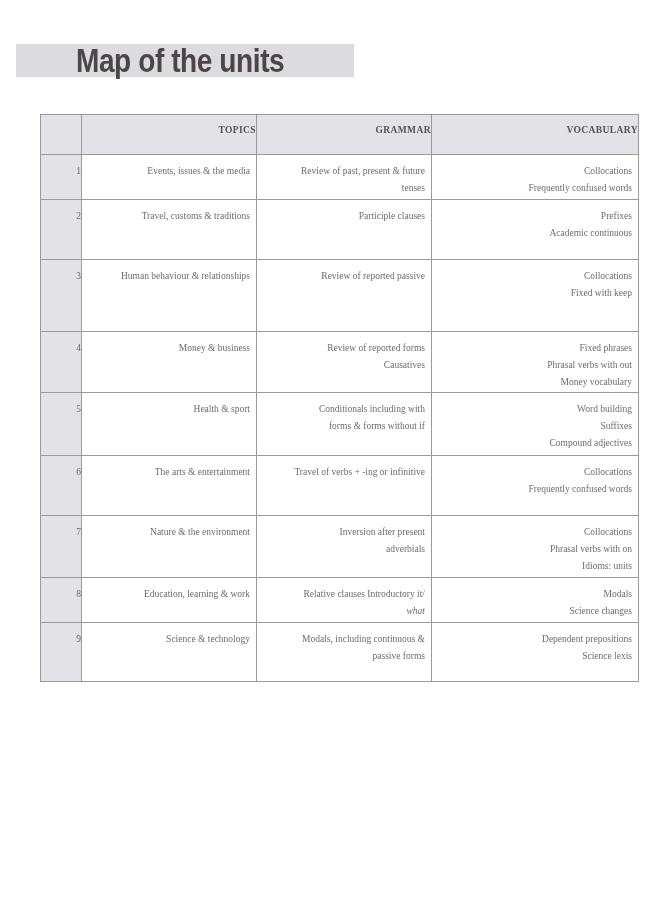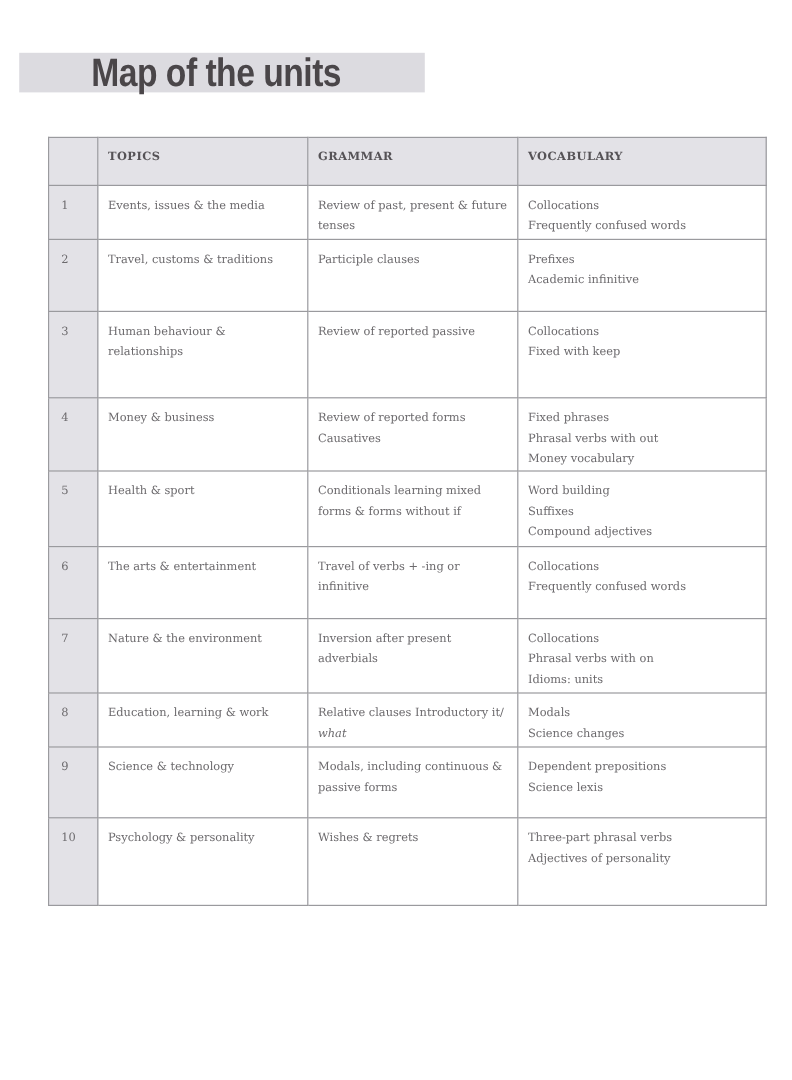--- a/index.html
+++ b/index.html
@@ -13,21 +13,21 @@
     font-family: "Liberation Sans", sans-serif; font-weight: bold; font-size: 33px;
     color: #4a4649; letter-spacing: -0.5px; transform: scaleX(0.85); transform-origin: left center;
     white-space: nowrap;
   }
   table.map {
     position: absolute; left: 40px; top: 114px; width: 598px;
     border-collapse: collapse; table-layout: fixed;
   }
   table.map td, table.map th {
     border: 1px solid #9a9a9e; vertical-align: top; padding: 0;
-    font-size: 9.5px; color: #6c6a6d; line-height: 17px; font-weight: normal; text-align: left;
+    font-size: 9.5px; color: #6c6a6d; line-height: 17px; font-weight: normal; text-align: right; font-family: Liberation Serif, serif;
   }
   table.map thead th {
     background: #e3e2e7; height: 40px; padding: 7px 0 0 8px; box-sizing: border-box;
     font-weight: bold; font-size: 9.5px; color: #555256; letter-spacing: 0.4px;
   }
   table.map thead th.num-col { background: #e3e2e7; }
   td.num {
     background: #e3e2e7; font-weight: bold; color: #555256; padding: 8px 0 0 10px !important;
     font-size: 9.5px;
   }
@@ -76,21 +76,21 @@
     </tr>
 
     <tr style="height:60px">
       <td class="num">2</td>
       <td class="cell">Travel, customs &amp; traditions</td>
       <td class="cell">
         <span class="line">Participle clauses</span>
       </td>
       <td class="cell">
         <span class="line">Prefixes</span>
-        <span class="line">Academic infinitive</span>
+        <span class="line">Academic continuous</span>
       </td>
     </tr>
 
     <tr style="height:72px">
       <td class="num">3</td>
       <td class="cell">Human behaviour &amp; relationships</td>
       <td class="cell">
         <span class="line">Review of reported passive</span>
       </td>
       <td class="cell">
@@ -110,21 +110,21 @@
         <span class="line">Fixed phrases</span>
         <span class="line">Phrasal verbs with out</span>
         <span class="line">Money vocabulary</span>
       </td>
     </tr>
 
     <tr style="height:63px">
       <td class="num">5</td>
       <td class="cell">Health &amp; sport</td>
       <td class="cell">
-        <span class="line">Conditionals learning mixed</span>
+        <span class="line">Conditionals including with</span>
         <span class="line">forms &amp; forms without if</span>
       </td>
       <td class="cell">
         <span class="line">Word building</span>
         <span class="line">Suffixes</span>
         <span class="line">Compound adjectives</span>
       </td>
     </tr>
 
     <tr style="height:60px">
@@ -172,25 +172,14 @@
       <td class="cell">
         <span class="line">Modals, including continuous &amp;</span>
         <span class="line">passive forms</span>
       </td>
       <td class="cell">
         <span class="line">Dependent prepositions</span>
         <span class="line">Science lexis</span>
       </td>
     </tr>
 
-    <tr style="height:73px">
-      <td class="num">10</td>
-      <td class="cell">Psychology &amp; personality</td>
-      <td class="cell">
-        <span class="line">Wishes &amp; regrets</span>
-      </td>
-      <td class="cell">
-        <span class="line">Three-part phrasal verbs</span>
-        <span class="line">Adjectives of personality</span>
-      </td>
-    </tr>
   </tbody>
 </table>
 
 </body></html>

